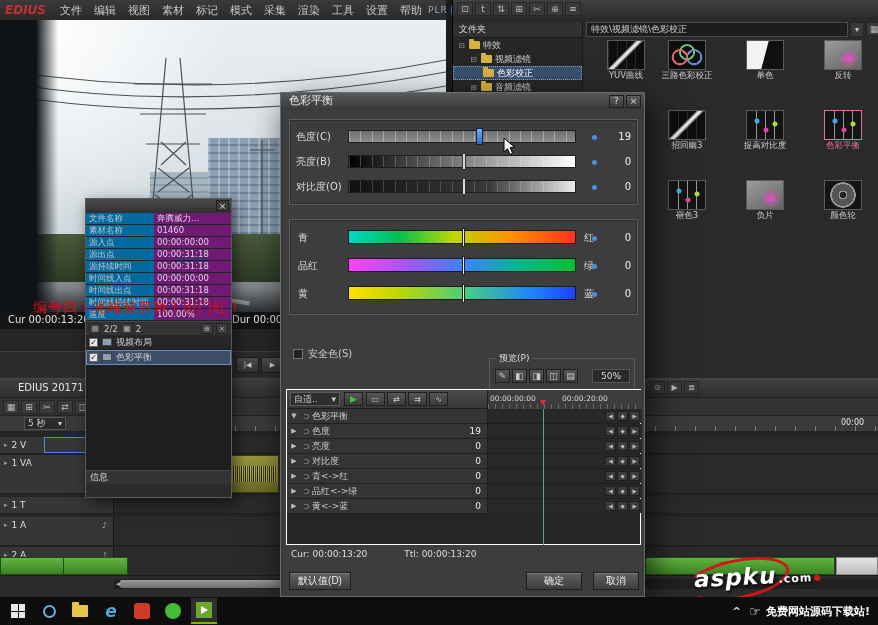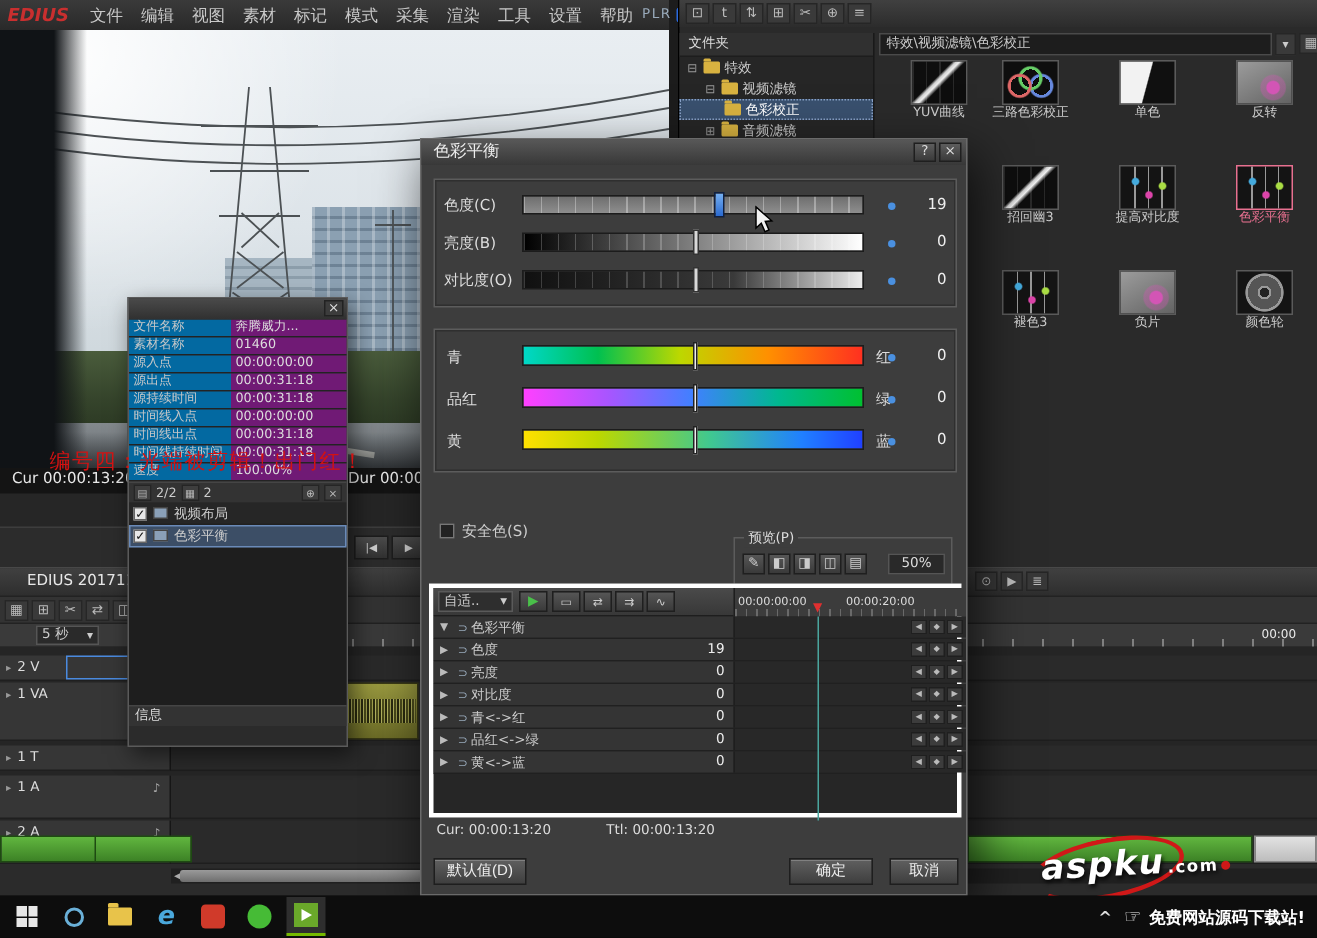--- a/index.html
+++ b/index.html
@@ -125,21 +125,21 @@
   .tr-yb { background:linear-gradient(90deg,#ffe000 0%,#bcd800 22%,#40c890 55%,#2080ff 82%,#2040ff 100%); }
   .chandle { position:absolute; left:50%; top:-3px; width:3px; height:19px; background:#eee; border:1px solid #222; }
   .safe-row { position:absolute; left:12px; top:254px; display:flex; align-items:center; gap:5px; font-size:10px; }
   .safe-box { width:10px; height:10px; background:#222; border:1px solid #777; }
   .preview-group { position:absolute; left:208px; top:240px; width:146px; height:34px; border:1px solid #5c5c5c;margin-top:25px; }
   .pg-label { position:absolute; left:6px; top:-7px; background:#3d3d3d; padding:0 3px; font-size:9px; color:#ddd; }
   .pg-buttons { position:absolute; left:5px; top:10px; display:flex; gap:2px; }
   .pgb { width:15px; height:14px; background:linear-gradient(#565656,#3a3a3a); border:1px solid #1f1f1f; font-size:9px; line-height:13px; text-align:center; color:#ccc; }
   .zoom-box { position:absolute; right:4px; top:10px; width:38px; height:14px; background:#292929; border:1px solid #555; font-size:9px; line-height:12px; text-align:center; color:#ddd; }
 
-  .kf { position:absolute; left:5px; top:296px; width:355px; height:156px; background:#262626; border:3px solid #ffffff; }
+  .kf { position:absolute; left:5px; top:296px; width:355px; height:156px; background:#262626; border:1px solid #ffffff; }
   .kf-toolbar { position:relative; height:19px; background:linear-gradient(#4a4a4a,#383838); border-bottom:1px solid #1e1e1e; }
   .kf-dd { position:absolute; left:3px; top:2px; width:50px; height:14px; background:#2e2e2e; border:1px solid #5a5a5a; font-size:9px; line-height:12px; padding:0 3px; }
   .kf-dd .dd { float:right; }
   .kfb { position:absolute; top:2px; width:19px; height:14px; background:linear-gradient(#565656,#3a3a3a); border:1px solid #1f1f1f; font-size:8px; line-height:13px; text-align:center; color:#ccc; }
   .kf-play { color:#4ac04a; font-size:9px; }
   .kf-ruler { position:absolute; left:200px; top:0; width:155px; height:19px; background:#3c3c3c; border-left:1px solid #1e1e1e; font-size:7.5px; color:#ddd;
     background-image:repeating-linear-gradient(90deg,#6a6a6a 0 1px,transparent 1px 7px); background-size:100% 5px; background-repeat:no-repeat; background-position:0 14px; }
   .kf-r0 { position:absolute; left:2px; top:4px; } .kf-r1 { position:absolute; left:74px; top:4px; }
   .kf-playhead { position:absolute; left:52px; top:8px; color:#e03030; font-size:8px; }
   .kf-line { position:absolute; left:256px; top:19px; width:1px; height:136px; background:#4aa59e; z-index:3; }

